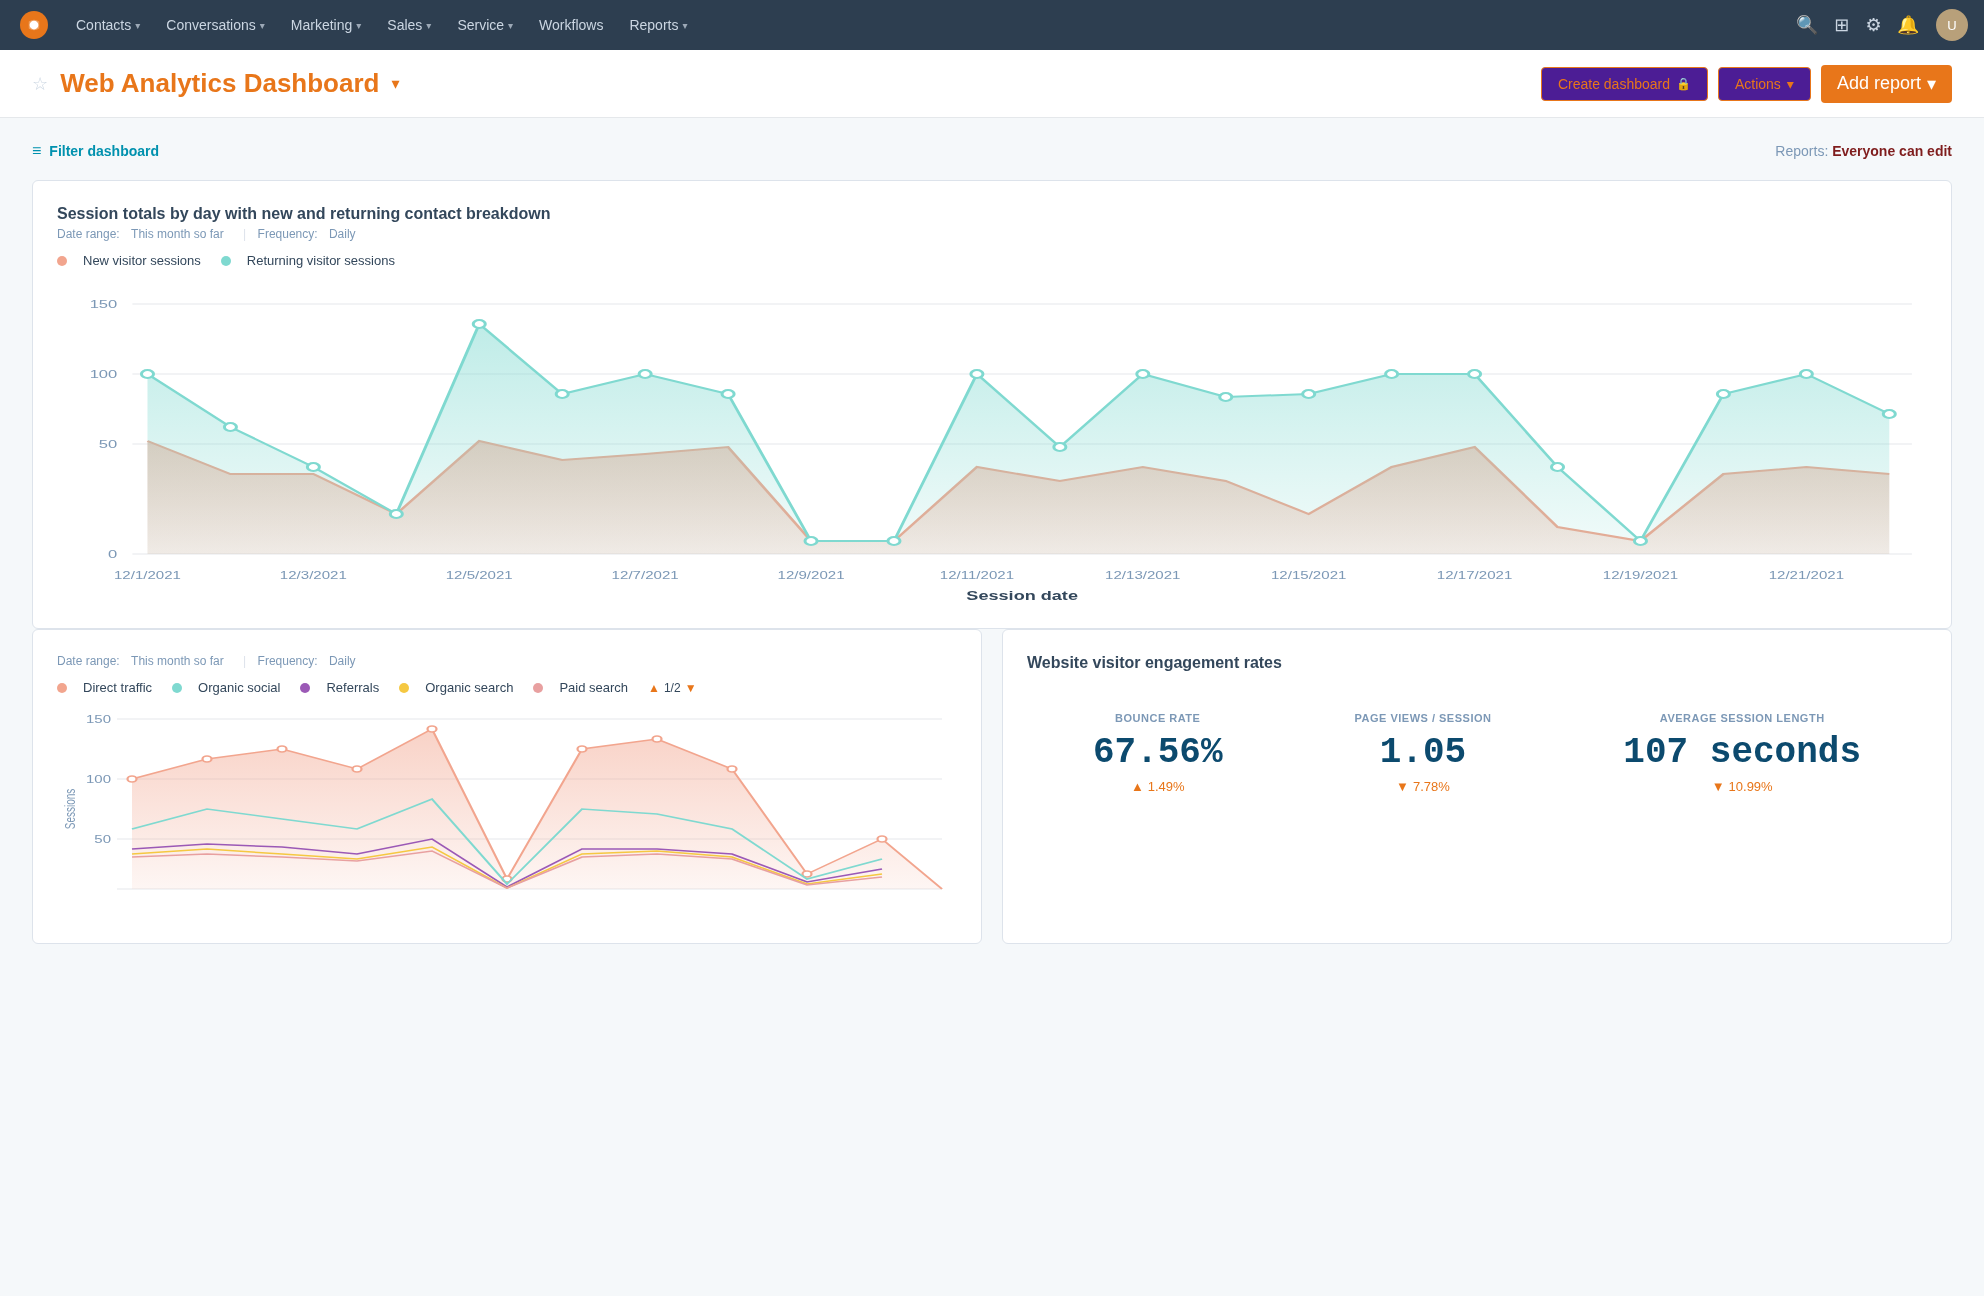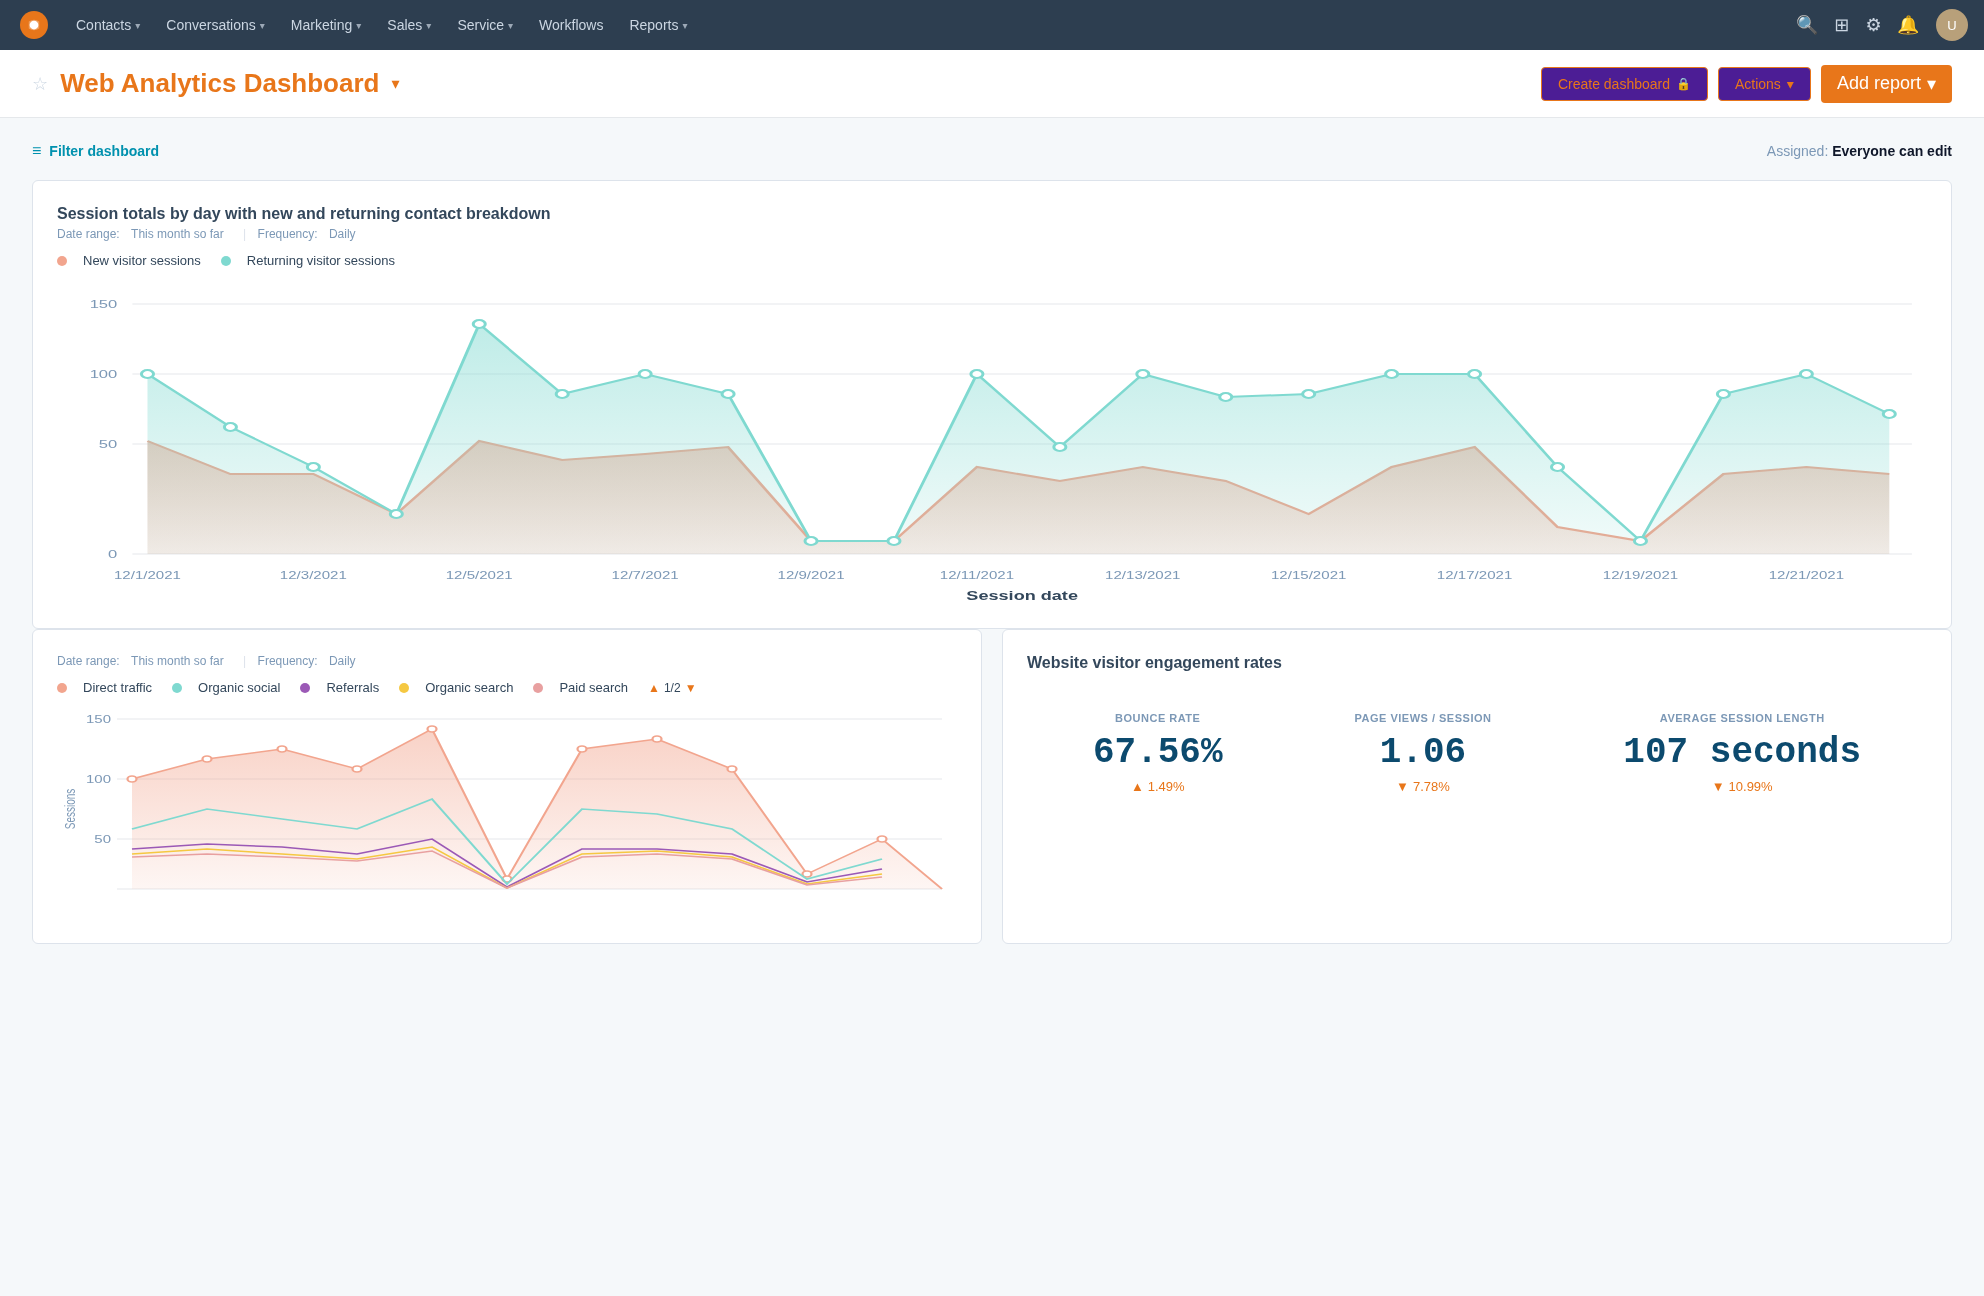--- a/index.html
+++ b/index.html
@@ -96,21 +96,21 @@
     
     .filter-bar {
       display: flex;
       align-items: center;
       justify-content: space-between;
       margin-bottom: 20px;
     }
     .filter-left { display: flex; align-items: center; gap: 8px; cursor: pointer; color: #0091ae; font-weight: 600; font-size: 14px; }
     .filter-icon { font-size: 16px; }
     .assigned-text { color: #7c98b6; font-size: 14px; }
-    .assigned-link { color: #0f172a; font-weight: 600; cursor: pointer; }
+    .assigned-link { color: #7f1d1d; font-weight: 600; cursor: pointer; }
 
     
     .card {
       background: #fff;
       border: 1px solid #dde3eb;
       border-radius: 6px;
       padding: 24px;
     }
     .card-title { font-size: 16px; font-weight: 700; color: #33475b; margin-bottom: 4px; }
     .card-subtitle { font-size: 12px; color: #7c98b6; margin-bottom: 12px; }
@@ -211,21 +211,21 @@
 </header>
 
 <main class="main-content">
 
   <div class="filter-bar">
     <div class="filter-left">
       <span class="filter-icon">≡</span>
       <span>Filter dashboard</span>
     </div>
     <div>
-      <span class="assigned-text">Assigned:</span>
+      <span class="assigned-text">Reports:</span>
       <span class="assigned-link">Everyone can edit</span>
     </div>
   </div>
 
   <div class="card">
     <div class="card-title">Session totals by day with new and returning contact breakdown</div>
     <div class="card-subtitle">
       Date range: <span>This month so far</span>
       <span class="sep">|</span>
       Frequency: <span>Daily</span>
@@ -419,21 +419,21 @@
         <div class="metric-block">
           <div class="metric-label">BOUNCE RATE</div>
           <div class="metric-value">67.56%</div>
           <div class="metric-change change-up">
             <span class="triangle-up">▲</span>
             <span>1.49%</span>
           </div>
         </div>
         <div class="metric-block">
           <div class="metric-label">PAGE VIEWS / SESSION</div>
-          <div class="metric-value">1.06</div>
+          <div class="metric-value">1.05</div>
           <div class="metric-change change-down">
             <span class="triangle-down">▼</span>
             <span>7.78%</span>
           </div>
         </div>
         <div class="metric-block">
           <div class="metric-label">AVERAGE SESSION LENGTH</div>
           <div class="metric-value">107 seconds</div>
           <div class="metric-change change-down">
             <span class="triangle-down">▼</span>

